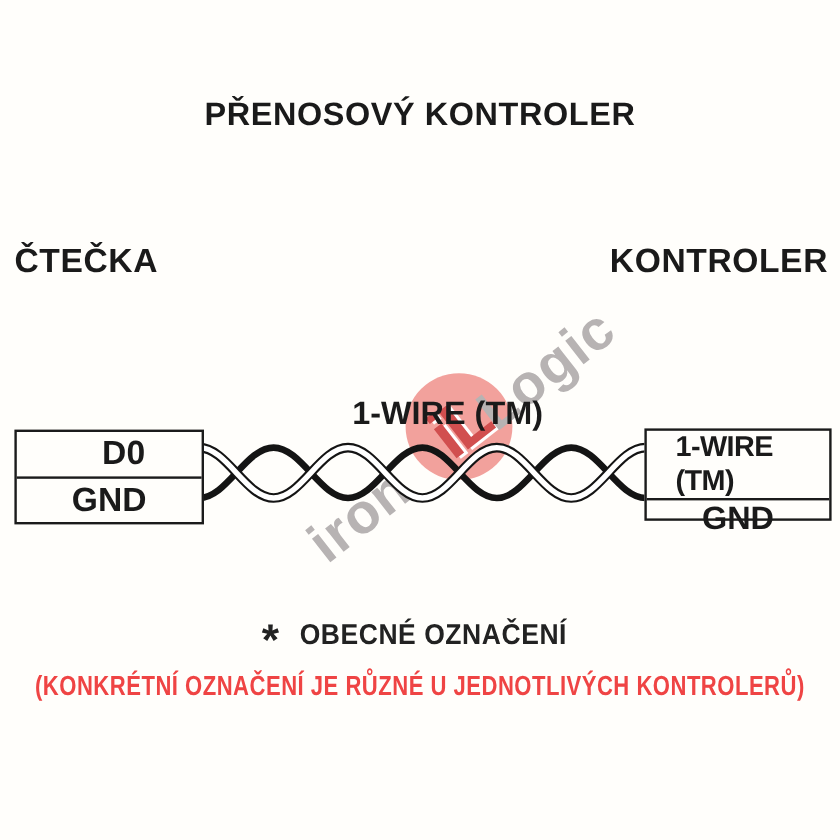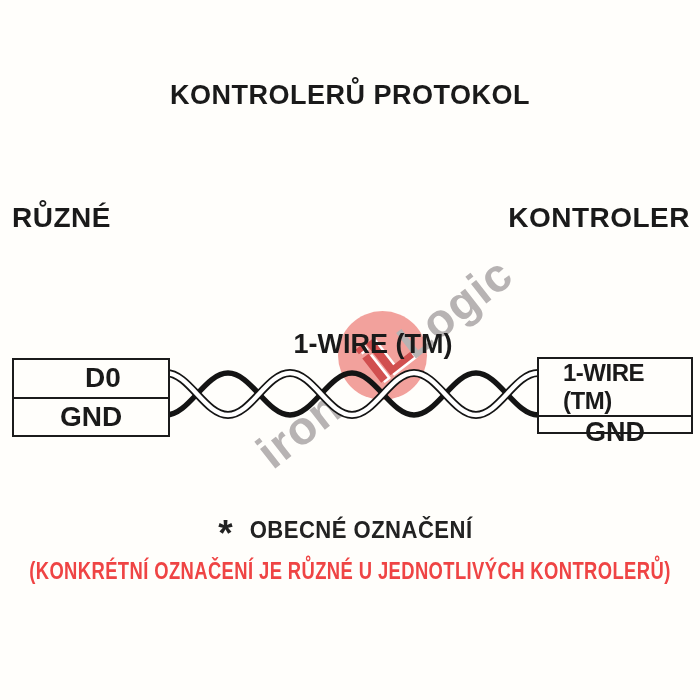--- a/index.html
+++ b/index.html
@@ -75,23 +75,23 @@
   }
   .note2 .txt{
     font-size:23px;font-weight:700;white-space:nowrap;
     display:inline-block;transform:scaleX(0.8);transform-origin:center;
     letter-spacing:.5px;
   }
 </style>
 </head>
 <body>
 
-<div class="abs title">KONTROLERŮ PROTOKOL</div>
+<div class="abs title">PŘENOSOVÝ KONTROLER</div>
 
-<div class="abs device-label device-left">RŮZNÉ</div>
+<div class="abs device-label device-left">ČTEČKA</div>
 <div class="abs device-label device-right">KONTROLER</div>
 
 <div class="abs wm-circle">
   <div class="wm-logo">iL</div>
 </div>
 <div class="abs wm-text">
   <span>iron</span>
   <span class="wm-gap"></span>
   <span>Logic</span>
 </div>

